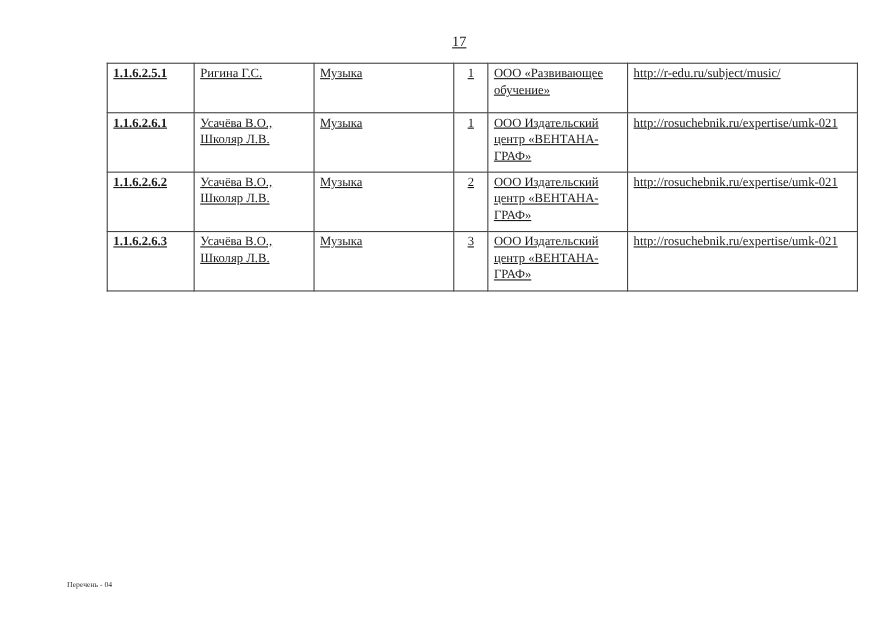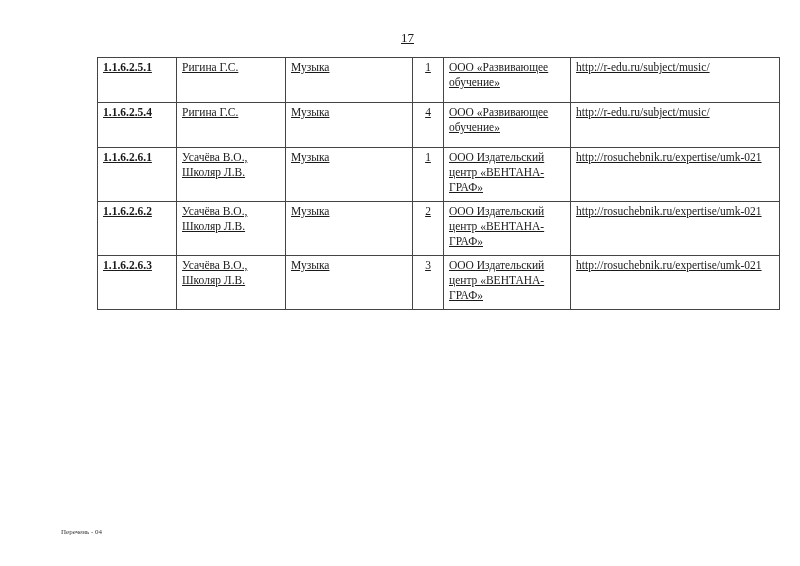--- a/index.html
+++ b/index.html
@@ -1,20 +1,20 @@
 <!DOCTYPE html>
 <html><head>
   <meta charset="utf-8">
   <style>
     html, body { margin: 0; padding: 0; background: #ffffff; }
     body { width: 800px; height: 566px; position: relative; overflow: hidden;
            font-family: "Liberation Serif", "DejaVu Serif", serif; color: #1a1a1a; }
     .page-number { position: absolute; top: 30px; left: 0; width: 800px; text-align: center;
                    font-size: 13px; padding-left: 0; box-sizing: border-box; }
-    .page-number span { position: absolute; left: 401px; text-decoration: underline; }
+    .page-number span { position: absolute; left: 411px; text-decoration: underline; }
     table.registry { position: absolute; left: 97px; top: 57px; border-collapse: collapse;
                      table-layout: fixed; width: 682px; }
     table.registry td { border: 1px solid #444; vertical-align: top; font-size: 11.5px;
                         line-height: 15px; padding: 2px 5px 0 5px; overflow: hidden; text-decoration: underline; }
     td.code { font-weight: bold; }
     td.grade { text-align: center; }
     td.url { white-space: nowrap; }
     .footer { position: absolute; left: 37px; top: 528px; font-size: 7px; color: #333; margin-left: 24px; }
   </style>
 </head>
@@ -35,28 +35,20 @@
   </colgroup>
   <tbody>
     <tr style="height:45px">
       <td class="code">1.1.6.2.5.1</td>
       <td>Ригина Г.С.</td>
       <td>Музыка</td>
       <td class="grade">1</td>
       <td>ООО «Развивающее обучение»</td>
       <td class="url">http://r-edu.ru/subject/music/</td>
     </tr>
-    <tr style="height:45px">
-      <td class="code">1.1.6.2.5.4</td>
-      <td>Ригина Г.С.</td>
-      <td>Музыка</td>
-      <td class="grade">4</td>
-      <td>ООО «Развивающее обучение»</td>
-      <td class="url">http://r-edu.ru/subject/music/</td>
-    </tr>
     <tr style="height:54px">
       <td class="code">1.1.6.2.6.1</td>
       <td>Усачёва В.О., Школяр Л.В.</td>
       <td>Музыка</td>
       <td class="grade">1</td>
       <td>ООО Издательский центр «ВЕНТАНА-ГРАФ»</td>
       <td class="url">http://rosuchebnik.ru/expertise/umk-021</td>
     </tr>
     <tr style="height:54px">
       <td class="code">1.1.6.2.6.2</td>

